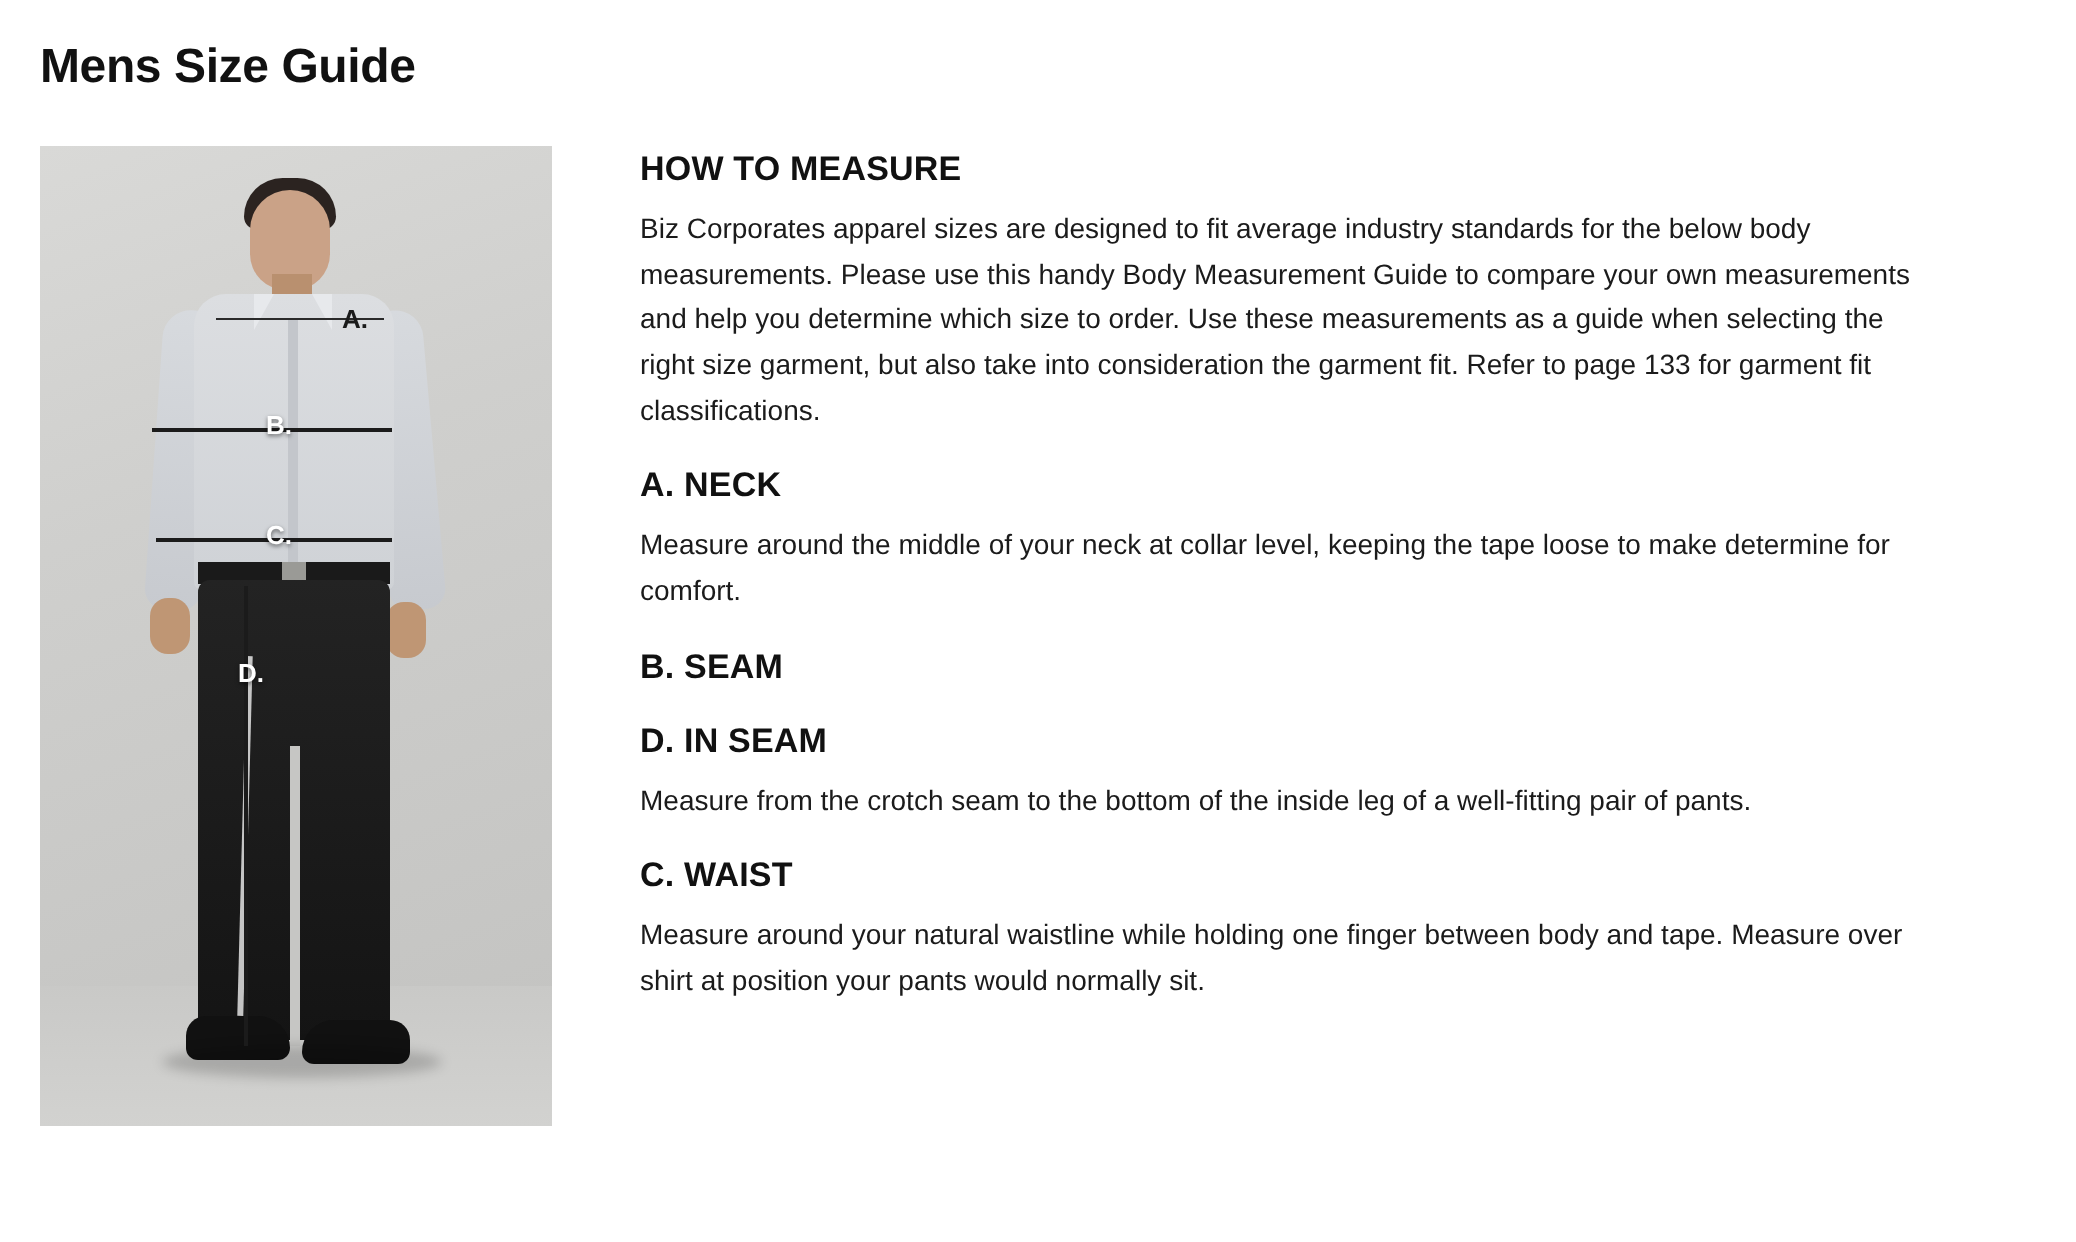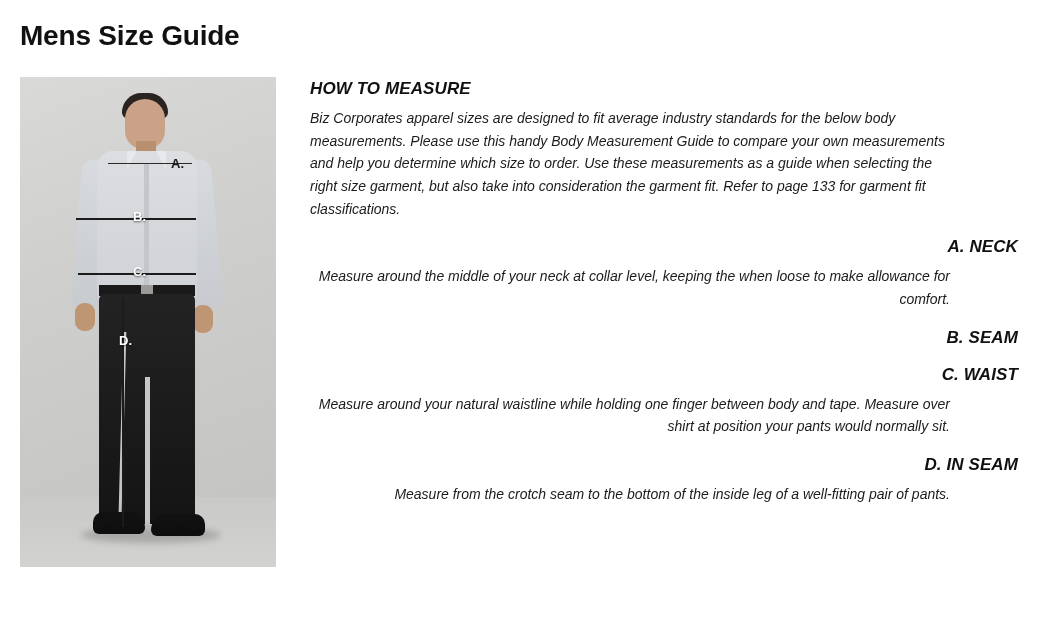--- a/index.html
+++ b/index.html
@@ -15,21 +15,21 @@
     overflow: hidden;
   }
   .page {
     position: relative;
     width: 1038px;
     height: 621px;
     box-sizing: border-box;
     padding: 0 20px;
   }
   .page-title {
-    font-size: 28px;
+    font-size: 24px;
     font-weight: bold;
     color: #111111;
     letter-spacing: -0.2px;
     margin: 10px 0 0 0;
     padding-top: 10px;
   }
   .content {
     display: flex;
     align-items: flex-start;
     margin-top: 25px;
@@ -136,32 +136,31 @@
     color: #ffffff;
     text-shadow: 0 1px 2px rgba(0,0,0,0.55);
   }
   .guide-label.dark {
     color: #1b1b1b;
     text-shadow: none;
   }
   
   .text-col {
     flex: 1 1 auto;
-    padding-left: 34px;
+    padding-left: 44px;
     padding-top: 2px;
-    font-style: italic;
   }
   .section-heading {
     font-size: 17px;
     font-weight: bold;
     color: #111111;
     margin: 0 0 8px 0;
     letter-spacing: 0.1px;
   }
-  .section + .section { margin-top: 17px; text-align: right; }
+  .section + .section { margin-top: 17px; }
   .body-text {
     font-size: 14px;
     line-height: 1.62;
     color: #1b1b1b;
     margin: 0;
     max-width: 640px;
   }
 </style>
 </head>
 <body>
@@ -211,32 +210,32 @@
 
     <div class="text-col">
 
       <div class="section">
         <h2 class="section-heading">HOW TO MEASURE</h2>
         <p class="body-text">Biz Corporates apparel sizes are designed to fit average industry standards for the below body measurements. Please use this handy Body Measurement Guide to compare your own measurements and help you determine which size to order. Use these measurements as a guide when selecting the right size garment, but also take into consideration the garment fit. Refer to page 133 for garment fit classifications.</p>
       </div>
 
       <div class="section">
         <h2 class="section-heading">A. NECK</h2>
-        <p class="body-text">Measure around the middle of your neck at collar level, keeping the when loose to make allowance for comfort.</p>
+        <p class="body-text">Measure around the middle of your neck at collar level, keeping the tape loose to make determine for comfort.</p>
       </div>
 
       <div class="section">
         <h2 class="section-heading">B. SEAM</h2>
+      </div>
+
+      <div class="section">
+        <h2 class="section-heading">D. IN SEAM</h2>
+        <p class="body-text">Measure from the crotch seam to the bottom of the inside leg of a well-fitting pair of pants.</p>
       </div>
 
       <div class="section">
         <h2 class="section-heading">C. WAIST</h2>
         <p class="body-text">Measure around your natural waistline while holding one finger between body and tape. Measure over shirt at position your pants would normally sit.</p>
-      </div>
-
-      <div class="section">
-        <h2 class="section-heading">D. IN SEAM</h2>
-        <p class="body-text">Measure from the crotch seam to the bottom of the inside leg of a well-fitting pair of pants.</p>
       </div>
 
     </div>
   </div>
 </div>
 
 </body></html>

